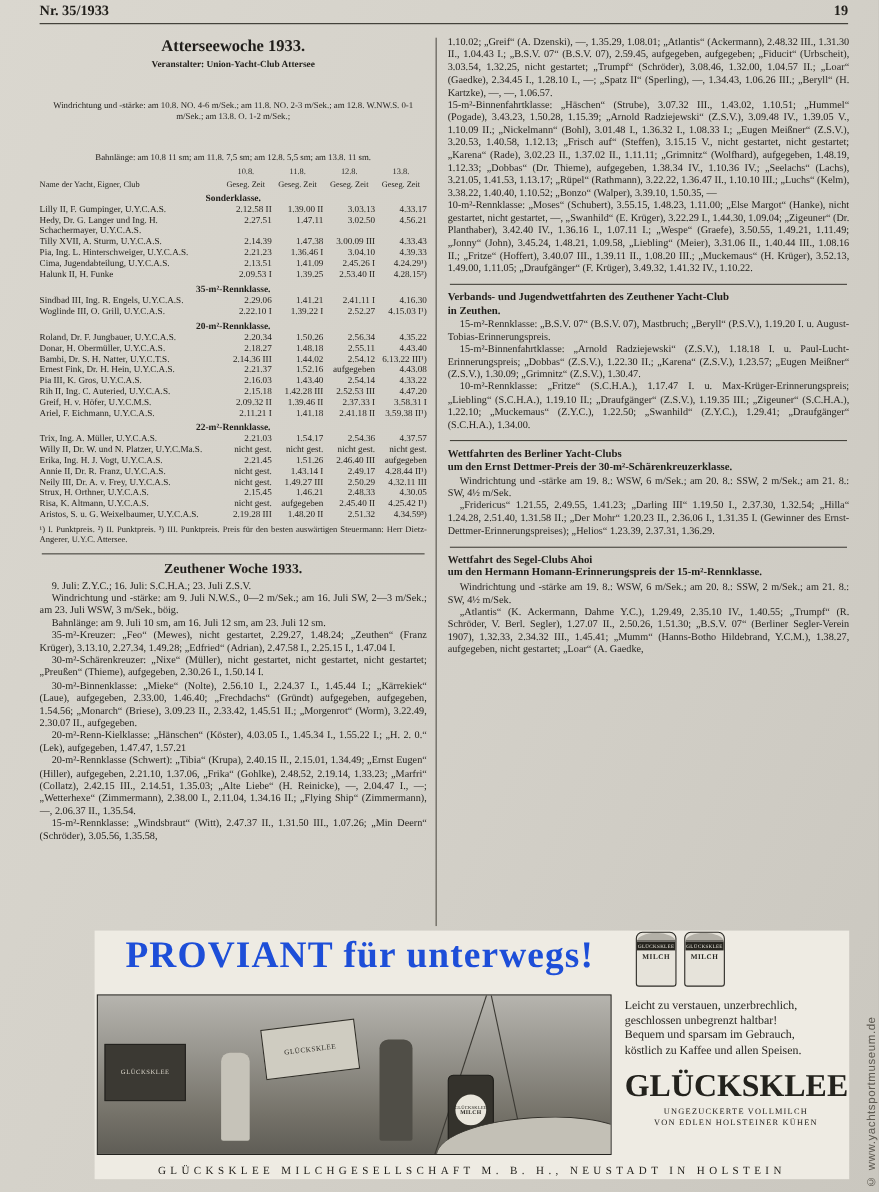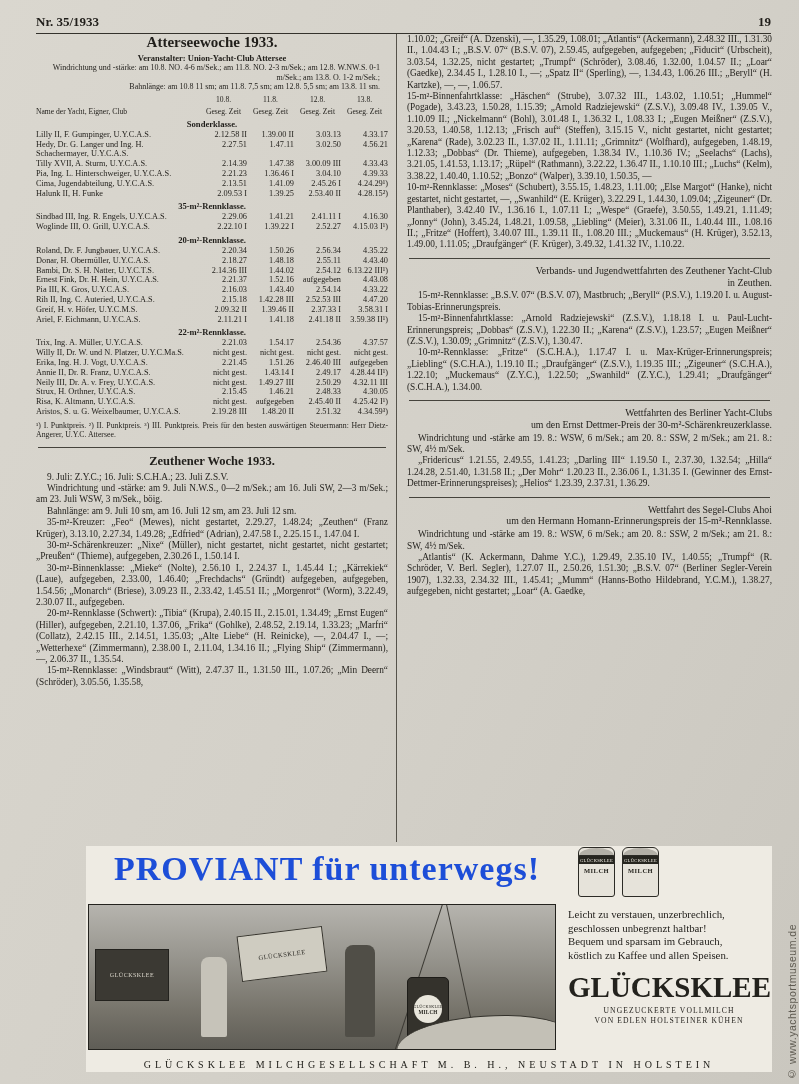--- a/index.html
+++ b/index.html
@@ -11,55 +11,55 @@
     color:#201e1a;
     overflow:hidden;
   }
   .page {
     position:absolute; inset:0;
     background:linear-gradient(115deg,#dad7cf 0%, #d3d0c8 55%, #cac7bf 100%);
     overflow:hidden;
   }
   
   .pg-header {
-    position:absolute; top:14px; left:36px; right:28px;
+    position:absolute; top:2px; left:36px; right:28px;
     display:flex; justify-content:space-between; align-items:flex-end;
     font-weight:bold; font-size:13px;
     border-bottom:1.5px solid #34322c; padding-bottom:3px;
   }
   
   .columns {
     position:absolute; top:34px; left:36px; width:736px; height:808px;
     display:flex; overflow:hidden;
   }
   .col-left  { width:360px; padding-right:8px; }
   .col-right { width:376px; padding-left:10px; border-left:1px solid #55524a; }
 
   .att-title { text-align:center; font-weight:bold; font-size:15px; margin-bottom:2px; }
   .att-organizer { text-align:center; font-size:8.5px; font-weight:bold; }
-  .att-meta { text-align:right; font-size:8px; line-height:9.6px; padding:0 8px; }
+  .att-meta { text-align:center; font-size:8px; line-height:9.6px; padding:0 8px;margin-top:28px; }
 
   .thead-row { display:grid; grid-template-columns:1fr 47px 47px 47px 47px; font-size:7.6px; line-height:9px; margin-top:3px; }
   .th-name { text-align:left; }
   .th-date, .th-zeit { text-align:center; white-space:nowrap; }
 
   .tgroup-label { text-align:center; font-weight:bold; font-size:8.6px; margin:3px 0 1px; }
   .trow { display:grid; grid-template-columns:1fr 47px 47px 47px 47px; font-size:8.3px; line-height:9.8px; }
   .tname { padding-right:3px; }
   .ttime { text-align:right; white-space:nowrap; }
 
   .tfoot { font-size:7.8px; line-height:9.4px; margin-top:4px; text-align:justify; }
 
   .col-rule { border:none; border-top:1px solid #45433c; margin:7px 2px 6px; }
 
   .zw-title { text-align:center; font-weight:bold; font-size:12.5px; margin:4px 0 3px; }
   .para { font-size:9.3px; line-height:11.4px; text-align:justify; text-indent:11px; }
   .para.noindent { text-indent:0; }
 
-  .section-title { text-align:right; font-weight:normal; font-size:9.8px; line-height:11.8px; margin:4px 0 2px; }
+  .section-title { text-align:left; font-weight:bold; font-size:9.8px; line-height:11.8px; margin:4px 0 2px; }
 
   
   .ad {
     position:absolute; left:86px; top:846px; width:686px; height:226px;
     background:#eeebe3;
   }
   .ad-headline {
     position:absolute; top:4px; left:28px;
     font-size:34px; font-weight:bold; letter-spacing:1px; color:#1d4ed8;
   }
@@ -396,20 +396,21 @@
           <p class="para">Windrichtung und -stärke: am 9. Juli N.W.S., 0—2 m/Sek.; am 16. Juli SW, 2—3 m/Sek.; am 23. Juli WSW, 3 m/Sek., böig.</p>
 
           <p class="para">Bahnlänge: am 9. Juli 10 sm, am 16. Juli 12 sm, am 23. Juli 12 sm.</p>
 
           <p class="para">35-m²-Kreuzer: „Feo“ (Mewes), nicht gestartet, 2.29.27, 1.48.24; „Zeuthen“ (Franz Krüger), 3.13.10, 2.27.34, 1.49.28; „Edfried“ (Adrian), 2.47.58 I., 2.25.15 I., 1.47.04 I.</p>
 
           <p class="para">30-m²-Schärenkreuzer: „Nixe“ (Müller), nicht gestartet, nicht gestartet, nicht gestartet; „Preußen“ (Thieme), aufgegeben, 2.30.26 I., 1.50.14 I.</p>
 
           <p class="para">30-m²-Binnenklasse: „Mieke“ (Nolte), 2.56.10 I., 2.24.37 I., 1.45.44 I.; „Kärrekiek“ (Laue), aufgegeben, 2.33.00, 1.46.40; „Frechdachs“ (Gründt) aufgegeben, aufgegeben, 1.54.56; „Monarch“ (Briese), 3.09.23 II., 2.33.42, 1.45.51 II.; „Morgenrot“ (Worm), 3.22.49, 2.30.07 II., aufgegeben.</p>
 
+          <p class="para">20-m²-Renn-Kielklasse: „Hänschen“ (Köster), 4.03.05 I., 1.45.34 I., 1.55.22 I.; „H. 2. 0.“ (Lek), aufgegeben, 1.47.47, 1.57.21</p>
 
           <p class="para">20-m²-Rennklasse (Schwert): „Tibia“ (Krupa), 2.40.15 II., 2.15.01, 1.34.49; „Ernst Eugen“ (Hiller), aufgegeben, 2.21.10, 1.37.06, „Frika“ (Gohlke), 2.48.52, 2.19.14, 1.33.23; „Marfri“ (Collatz), 2.42.15 III., 2.14.51, 1.35.03; „Alte Liebe“ (H. Reinicke), —, 2.04.47 I., —; „Wetterhexe“ (Zimmermann), 2.38.00 I., 2.11.04, 1.34.16 II.; „Flying Ship“ (Zimmermann), —, 2.06.37 II., 1.35.54.</p>
 
           <p class="para">15-m²-Rennklasse: „Windsbraut“ (Witt), 2.47.37 II., 1.31.50 III., 1.07.26; „Min Deern“ (Schröder), 3.05.56, 1.35.58,</p>
 
       </div>
 
     </div>
 
     <div class="col-right">

